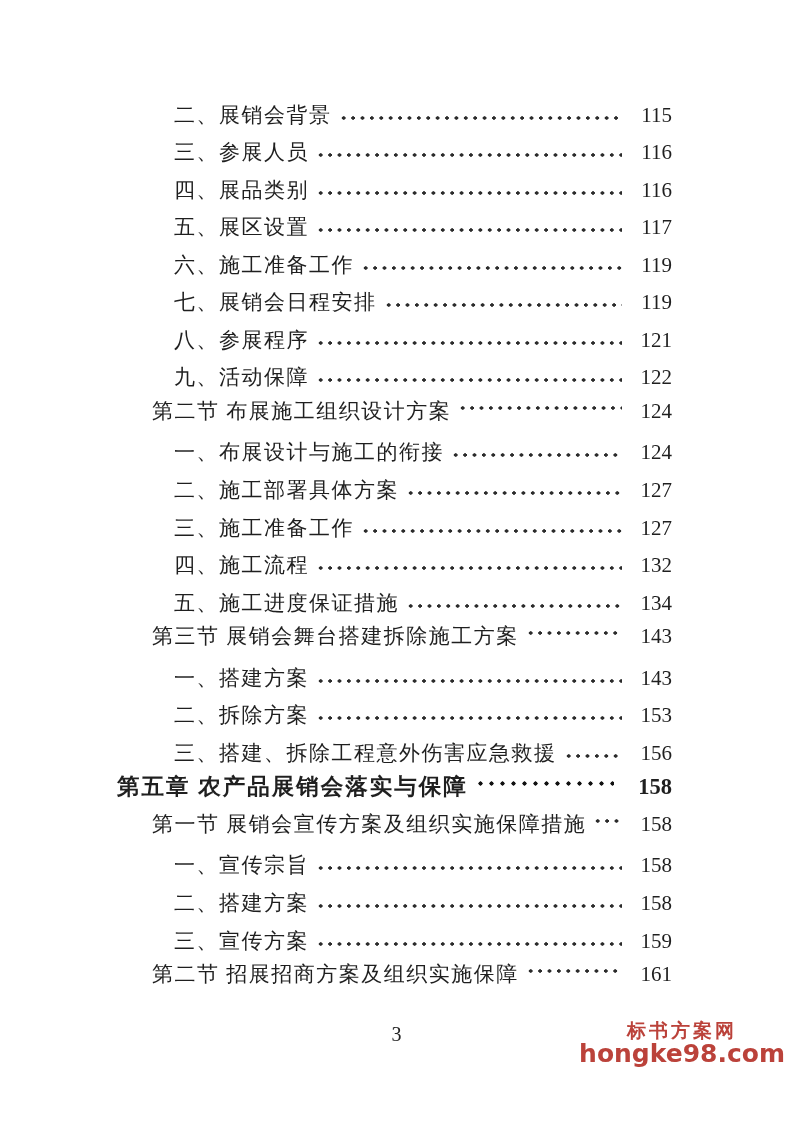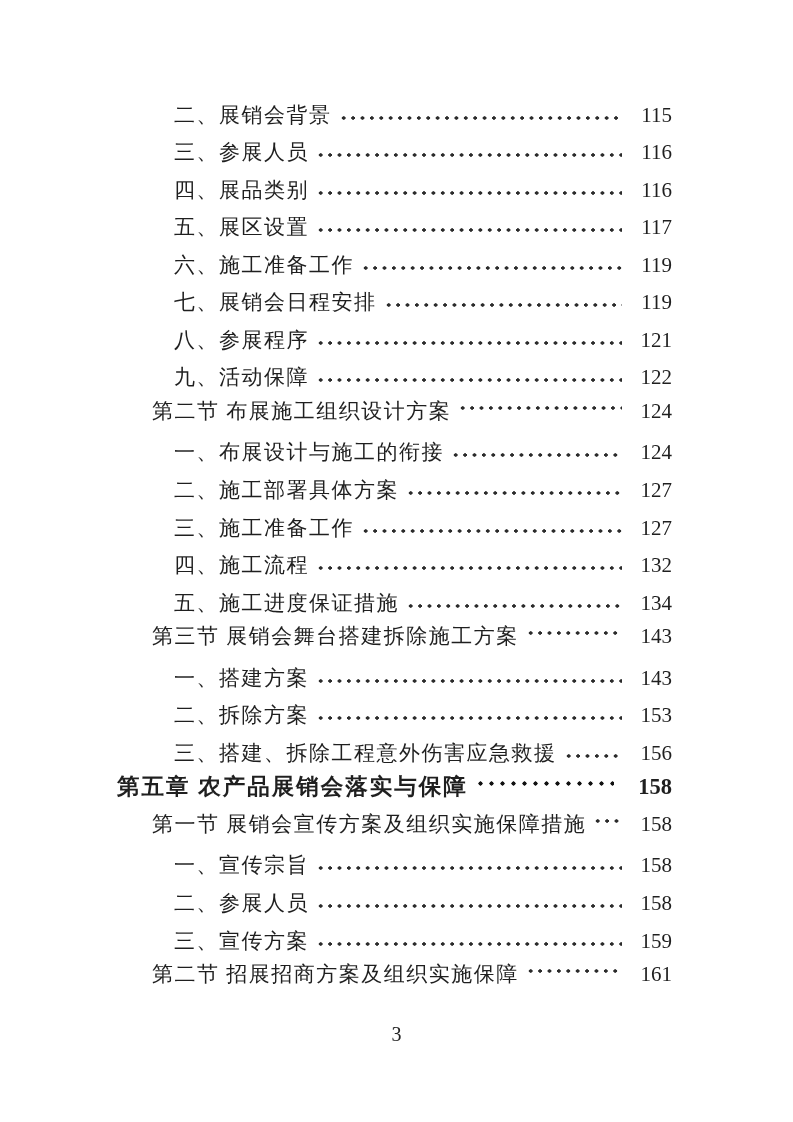--- a/index.html
+++ b/index.html
@@ -217,34 +217,38 @@
     <span class="num">158</span>
   </div>
 
   <div class="row item">
     <span class="label">一、宣传宗旨</span>
     <span class="dots"></span>
     <span class="num">158</span>
   </div>
 
   <div class="row item">
-    <span class="label">二、参展人员</span>
+    <span class="label">二、搭建方案</span>
     <span class="dots"></span>
     <span class="num">158</span>
   </div>
 
   <div class="row item">
     <span class="label">三、宣传方案</span>
     <span class="dots"></span>
     <span class="num">159</span>
   </div>
 
   <div class="row section">
     <span class="label">第二节 招展招商方案及组织实施保障</span>
     <span class="dots"></span>
     <span class="num">161</span>
   </div>
 </div>
 
   <div class="footer-pagenum">3</div>
 
+  <div class="watermark" style="color: rgb(187, 66, 58);">
+    <span class="wm-cn">标书方案网</span>
+    <span class="wm-url">hongke98.com</span>
+  </div>
 
 </div>
 
 </body></html>

